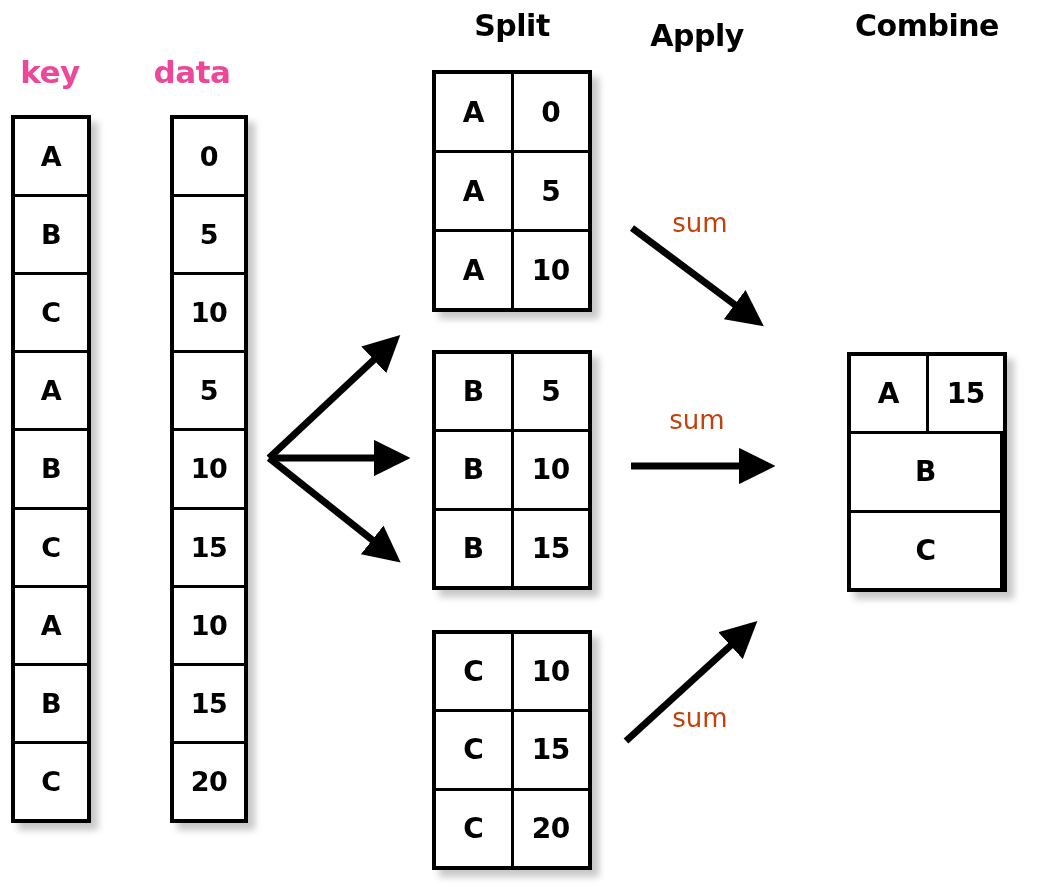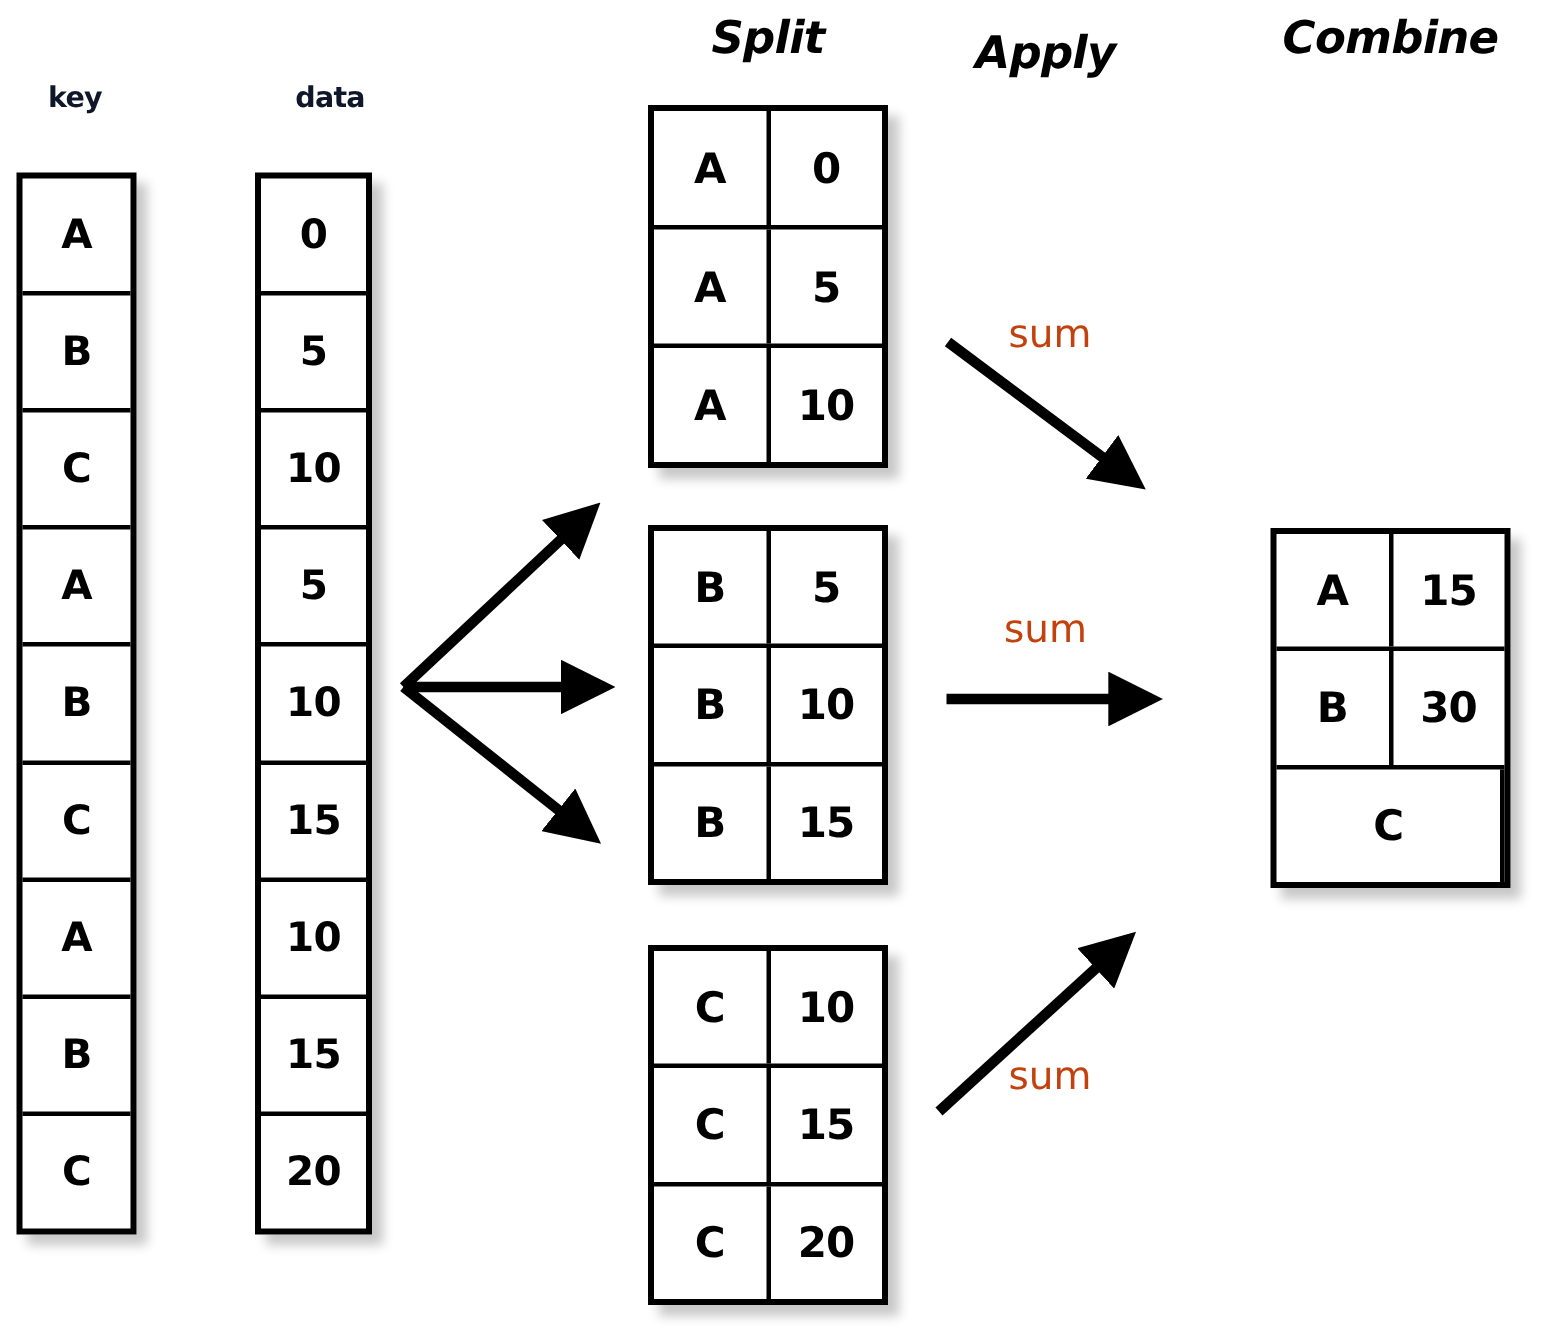--- a/index.html
+++ b/index.html
@@ -20,30 +20,29 @@
   .section-title {
     position: absolute;
     font-family: "DejaVu Sans", sans-serif;
     font-weight: bold;
     font-size: 30px;
     color: #000000;
     letter-spacing: -0.5px;
     text-align: left;
     white-space: nowrap;
     transform: translateX(-50%);
-    font-style: italic;
   }
 
   
   .col-caption {
     position: absolute;
     font-family: "DejaVu Sans", sans-serif;
     font-weight: bold;
-    font-size: 19px;
-    color: #0f172a;
+    font-size: 31px;
+    color: #ec4899;
     letter-spacing: -0.5px;
     text-align: center;
     white-space: nowrap;
     transform: translateX(-50%);
   }
 
   
   .tbl {
     position: absolute;
     border: 4px solid #000000;
@@ -108,21 +107,21 @@
 </head>
 <body>
 
 <div id="canvas">
 
   <div class="section-title" style="left:512px; top:8px;">Split</div>
   <div class="section-title" style="left:697px; top:18px;">Apply</div>
   <div class="section-title" style="left:927px; top:8px;">Combine</div>
 
   <div class="col-caption" style="left:50px; top:54px;">key</div>
-  <div class="col-caption" style="left:220px; top:54px;">data</div>
+  <div class="col-caption" style="left:192px; top:54px;">data</div>
 
   <div class="tbl one-col" id="key-table" style="left:11px; top:115px; width:80px; height:708px;">
     <div class="row">
         <div class="cell">A</div>
       </div>
     <div class="row">
         <div class="cell">B</div>
       </div>
     <div class="row">
         <div class="cell">C</div>
@@ -222,21 +221,20 @@
     </div>
   </div>
 
   <div class="tbl two-col" id="combine-table" style="left:847px; top:352px; width:160px; height:240px;">
     <div class="row">
       <div class="cell">A</div>
       <div class="cell">15</div>
     </div>
     <div class="row">
       <div class="cell">B</div>
-      <div class="cell">30</div>
     </div>
     <div class="row">
       <div class="cell">C</div>
     </div>
   </div>
 
   <svg id="arrows" viewBox="0 0 1038 896">
     <defs>
       <marker id="head" viewBox="0 0 10 10" refX="8" refY="5" markerWidth="5.2" markerHeight="5.2" orient="auto-start-reverse">
         <path d="M 0 0 L 10 5 L 0 10 z" fill="#000000"></path>

